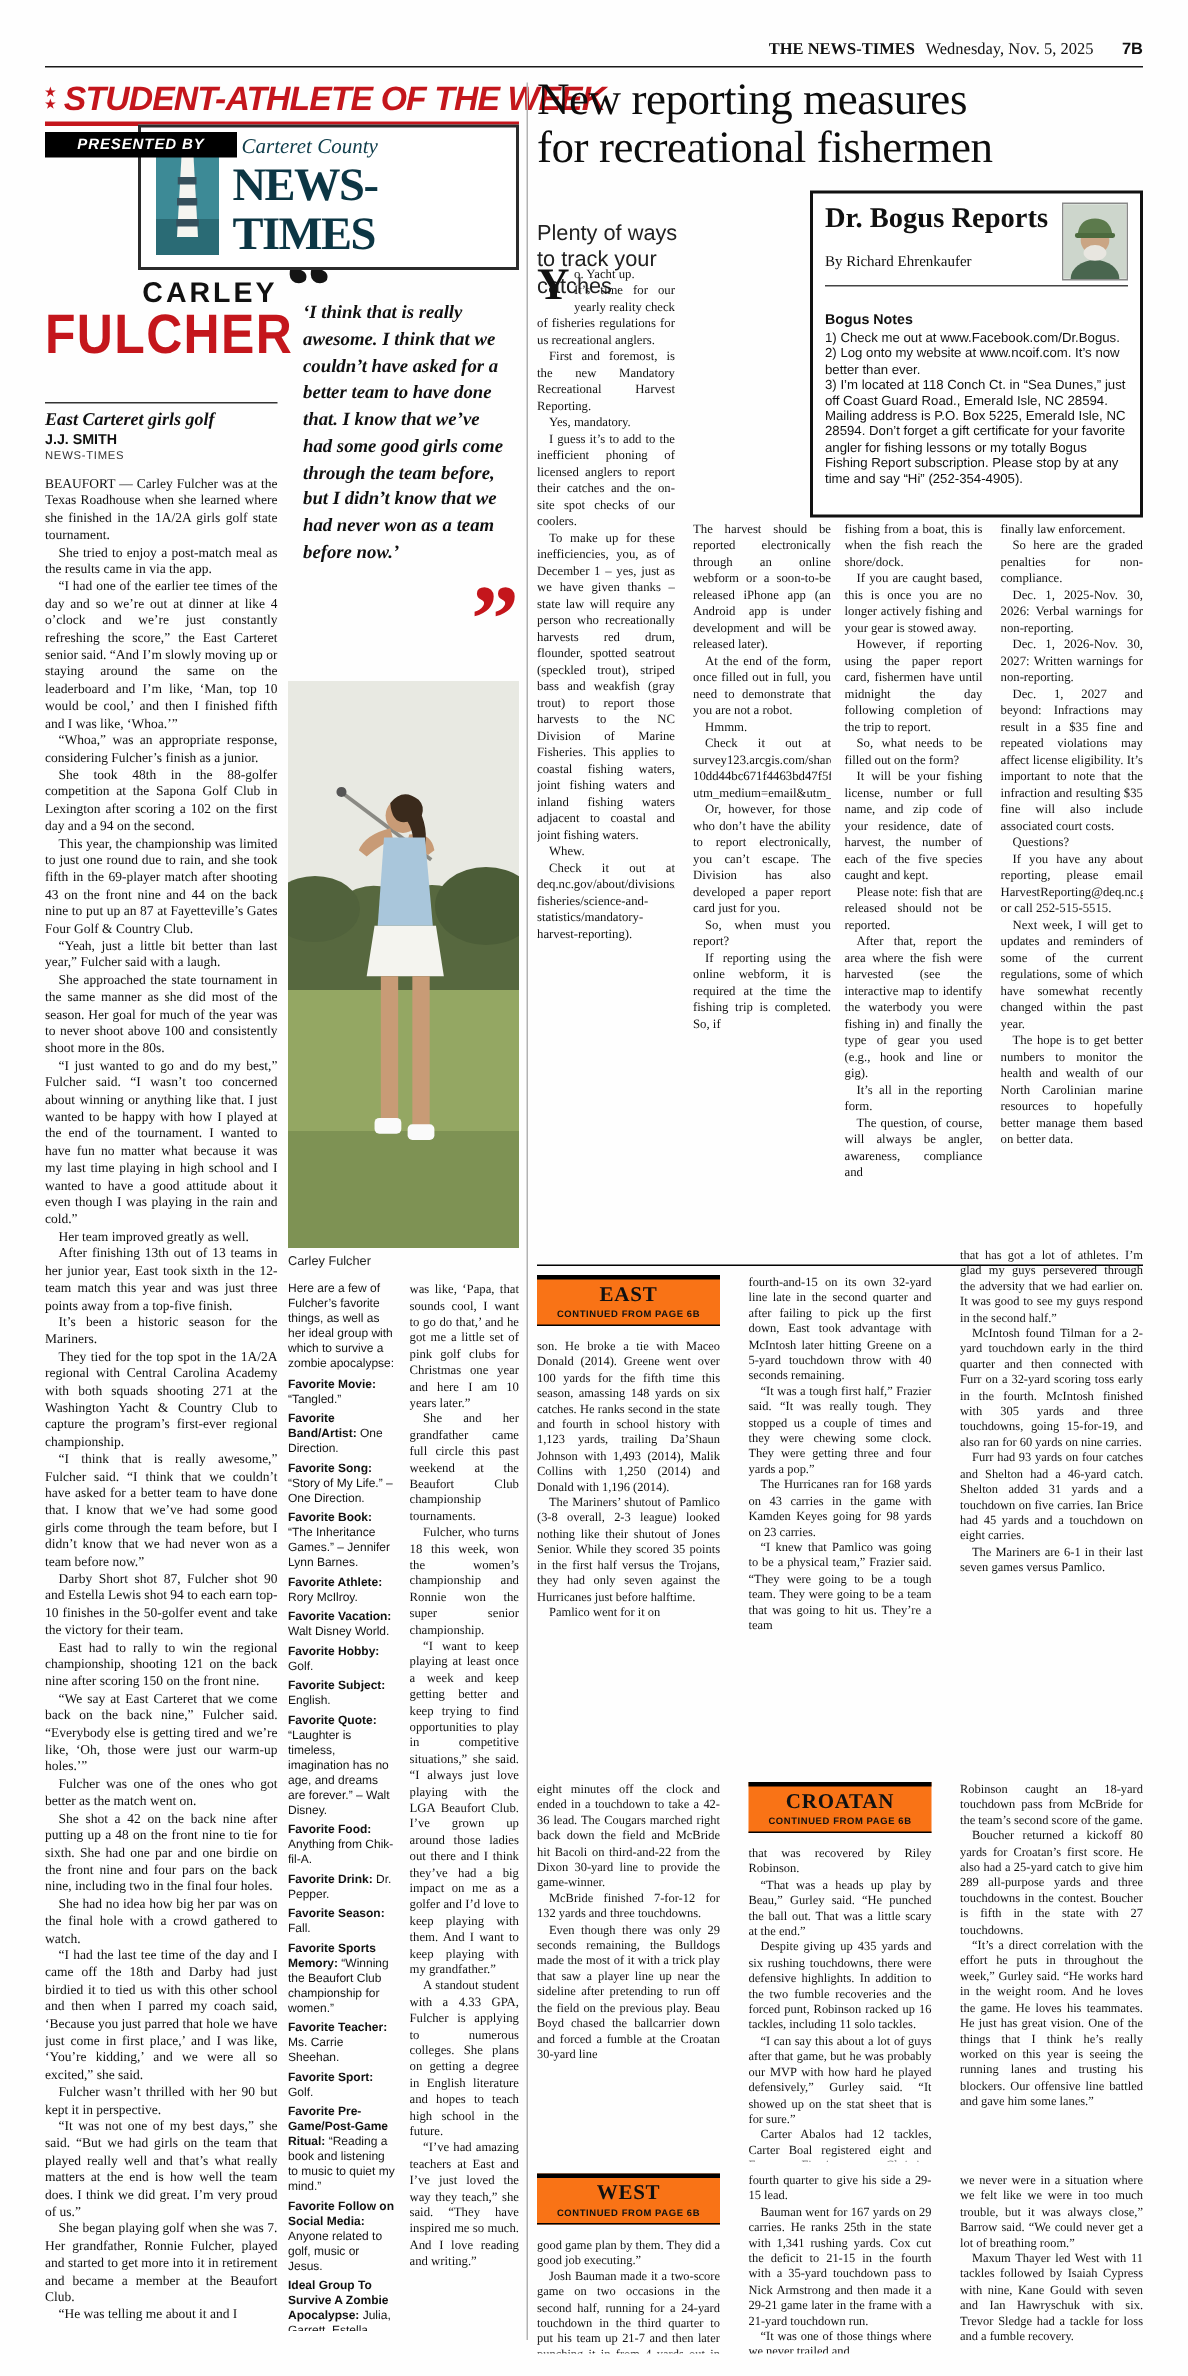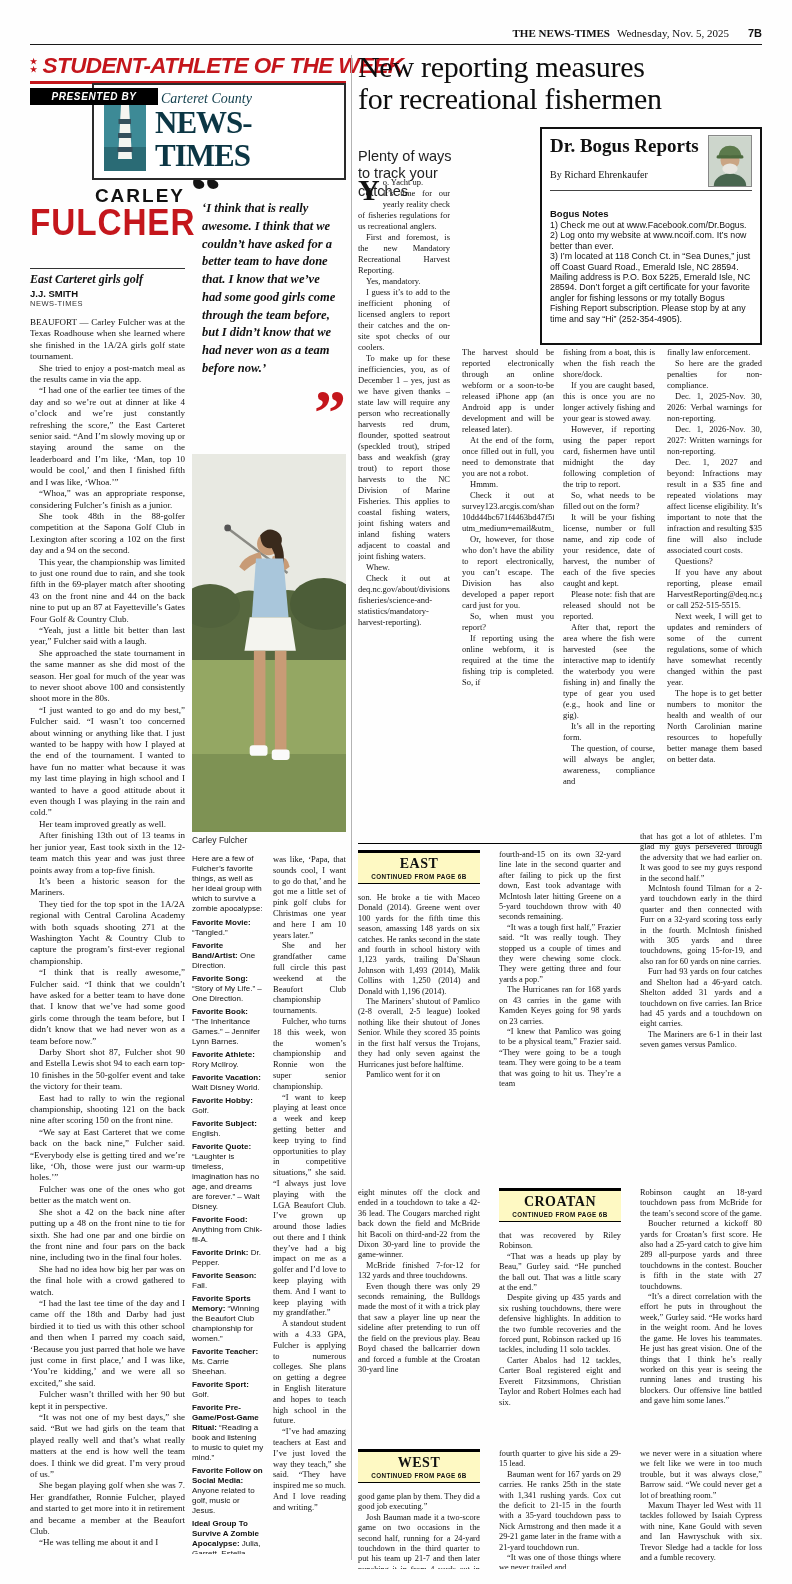--- a/index.html
+++ b/index.html
@@ -86,21 +86,21 @@
   .fish-col p:first-child { text-indent:0; }
   #fcol1 { top:122px; left:0; height:660px; }
   #fcol2 { top:292px; left:104px; height:490px; }
   #fcol3 { top:292px; left:205px; height:490px; }
   #fcol4 { top:292px; left:309px; width:95px; height:490px; }
   .lead { text-indent:0; }
   .dropcap { float:left; font-weight:bold; font-size:30px; line-height:25px; padding-right:3px; }
 
   .sports-rule { position:absolute; top:788px; left:0; width:404px; border-top:1px solid #000; }
   .jumphead { position:absolute; width:122px; border-top:3px solid #000; border-bottom:1px solid #000;
-              text-align:center; padding:3px 0 3px; background:#fef9c3; }
+              text-align:center; padding:3px 0 3px; background:#f97316; }
   .jumphead .t { font-weight:bold; font-size:14px; letter-spacing:.5px; font-family:"Liberation Serif",serif; }
   .jumphead .c { font:bold 6.3px "Liberation Sans",sans-serif; letter-spacing:.4px; margin-top:1px; }
   .sport-col { position:absolute; width:122px; overflow:hidden; }
   .sport-col p { font-size:8.3px; line-height:10.4px; text-align:justify; text-indent:8px; margin:0; }
   .sport-col p:first-child { text-indent:0; }
   #east-h { top:795px; left:0; }
   #east1 { top:838px; left:0; height:288px; }
   #east2 { top:795px; left:141px; height:331px; }
   #east3 { top:765px; left:282px; height:331px;margin-top:12px; }
   #cro1  { top:1133px; left:0; height:253px; }
@@ -334,21 +334,21 @@
       </div>
 
     <div class="sports-rule"></div>
 
     <div class="jumphead" id="east-h">
       <div class="t">EAST</div>
       <div class="c">CONTINUED FROM PAGE 6B</div>
     </div>
     <div class="sport-col" id="east1">
         <p>son. He broke a tie with Maceo Donald (2014). Greene went over 100 yards for the fifth time this season, amassing 148 yards on six catches. He ranks second in the state and fourth in school history with 1,123 yards, trailing Da’Shaun Johnson with 1,493 (2014), Malik Collins with 1,250 (2014) and Donald with 1,196 (2014).</p>
-        <p>The Mariners’ shutout of Pamlico (2-8 overall, 2-5 league) looked nothing like their shutout of Jones Senior. While they scored 35 points in the first half versus the Trojans, they had only seven against the Hurricanes just before halftime.</p>
+        <p>The Mariners’ shutout of Pamlico (3-8 overall, 2-3 league) looked nothing like their shutout of Jones Senior. While they scored 35 points in the first half versus the Trojans, they had only seven against the Hurricanes just before halftime.</p>
         <p>Pamlico went for it on</p>
       </div>
     <div class="sport-col" id="east2">
         <p>fourth-and-15 on its own 32-yard line late in the second quarter and after failing to pick up the first down, East took advantage with McIntosh later hitting Greene on a 5-yard touchdown throw with 40 seconds remaining.</p>
         <p>“It was a tough first half,” Frazier said. “It was really tough. They stopped us a couple of times and they were chewing some clock. They were getting three and four yards a pop.”</p>
         <p>The Hurricanes ran for 168 yards on 43 carries in the game with Kamden Keyes going for 98 yards on 23 carries.</p>
         <p>“I knew that Pamlico was going to be a physical team,” Frazier said. “They were going to be a tough team. They were going to be a team that was going to hit us. They’re a team</p>
       </div>
     <div class="sport-col" id="east3">
         <p>that has got a lot of athletes. I’m glad my guys persevered through the adversity that we had earlier on. It was good to see my guys respond in the second half.”</p>
@@ -363,20 +363,21 @@
         <p>Even though there was only 29 seconds remaining, the Bulldogs made the most of it with a trick play that saw a player line up near the sideline after pretending to run off the field on the previous play. Beau Boyd chased the ballcarrier down and forced a fumble at the Croatan 30-yard line</p>
       </div>
     <div class="jumphead" id="cro-h">
       <div class="t">CROATAN</div>
       <div class="c">CONTINUED FROM PAGE 6B</div>
     </div>
     <div class="sport-col" id="cro2">
         <p>that was recovered by Riley Robinson.</p>
         <p>“That was a heads up play by Beau,” Gurley said. “He punched the ball out. That was a little scary at the end.”</p>
         <p>Despite giving up 435 yards and six rushing touchdowns, there were defensive highlights. In addition to the two fumble recoveries and the forced punt, Robinson racked up 16 tackles, including 11 solo tackles.</p>
+        <p>“I can say this about a lot of guys after that game, but he was probably our MVP with how hard he played defensively,” Gurley said. “It showed up on the stat sheet that is for sure.”</p>
         <p>Carter Abalos had 12 tackles, Carter Boal registered eight and Everett Fitzsimmons, Christian Taylor and Robert Holmes each had six.</p>
       </div>
     <div class="sport-col" id="cro3">
         <p>Robinson caught an 18-yard touchdown pass from McBride for the team’s second score of the game.</p>
         <p>Boucher returned a kickoff 80 yards for Croatan’s first score. He also had a 25-yard catch to give him 289 all-purpose yards and three touchdowns in the contest. Boucher is fifth in the state with 27 touchdowns.</p>
         <p>“It’s a direct correlation with the effort he puts in throughout the week,” Gurley said. “He works hard in the weight room. And he loves the game. He loves his teammates. He just has great vision. One of the things that I think he’s really worked on this year is seeing the running lanes and trusting his blockers. Our offensive line battled and gave him some lanes.”</p>
       </div>
 
     <div class="jumphead" id="west-h">
       <div class="t">WEST</div>

